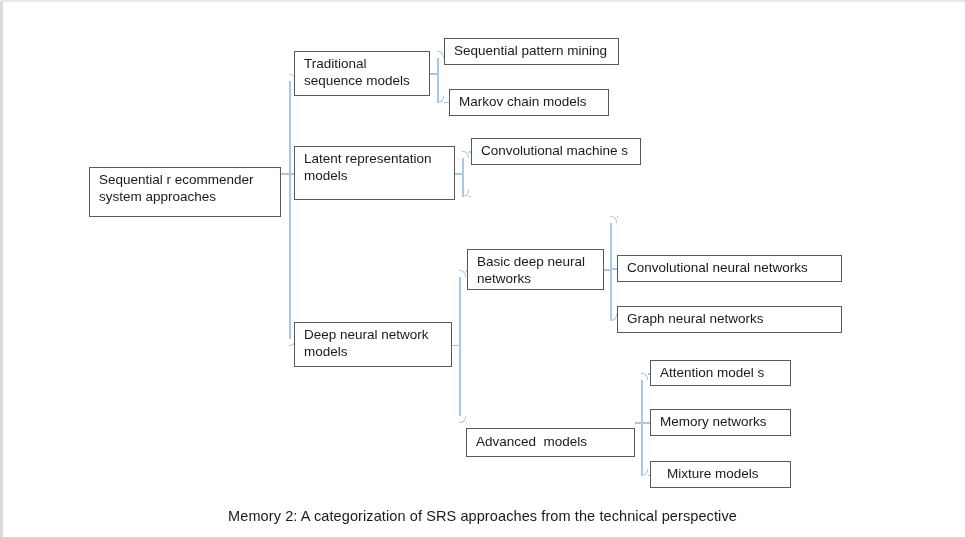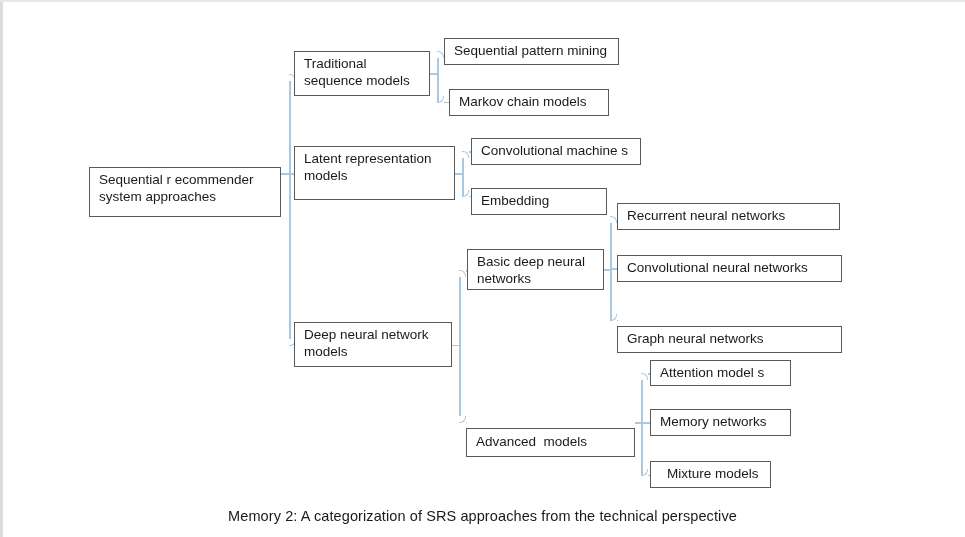--- a/index.html
+++ b/index.html
@@ -164,52 +164,46 @@
   </div>
 
   <div class="node" style="left:449px; top:89px; width:160px; height:27px;">
     <span>Markov chain models</span>
   </div>
 
   <div class="node" style="left:471px; top:138px; width:170px; height:27px;">
     <span>Convolutional machine s</span>
   </div>
 
-  <div class="node" style="left:471px; top:188px; width:136px; height:27px;">
-    <span>Embedding</span>
-  </div>
 
   <div class="node two-line" style="left:467px; top:249px; width:137px; height:41px;">
     <span>Basic deep neural
 networks</span>
   </div>
 
   <div class="node" style="left:466px; top:408px; width:169px; height:29px;margin-top:20px;">
     <span>Advanced  models</span>
   </div>
 
-  <div class="node" style="left:617px; top:203px; width:223px; height:27px;">
-    <span>Recurrent neural networks</span>
-  </div>
 
   <div class="node" style="left:617px; top:255px; width:225px; height:27px;">
     <span>Convolutional neural networks</span>
   </div>
 
-  <div class="node" style="left:617px; top:306px; width:225px; height:27px;margin-top:20px;">
+  <div class="node" style="left:617px; top:306px; width:225px; height:27px;">
     <span>Graph neural networks</span>
   </div>
 
   <div class="node" style="left:650px; top:360px; width:141px; height:26px;">
     <span>Attention model s</span>
   </div>
 
   <div class="node" style="left:650px; top:409px; width:141px; height:27px;">
     <span>Memory networks</span>
   </div>
 
-  <div class="node" style="left:650px; top:461px; width:121px; height:27px;padding-left:16px;">
+  <div class="node" style="left:650px; top:461px; width:141px; height:27px;padding-left:16px;">
     <span>Mixture models</span>
   </div>
 
   <div class="caption">Memory 2: A categorization of SRS approaches from the technical perspective</div>
 
 </div>
 
 </body></html>

